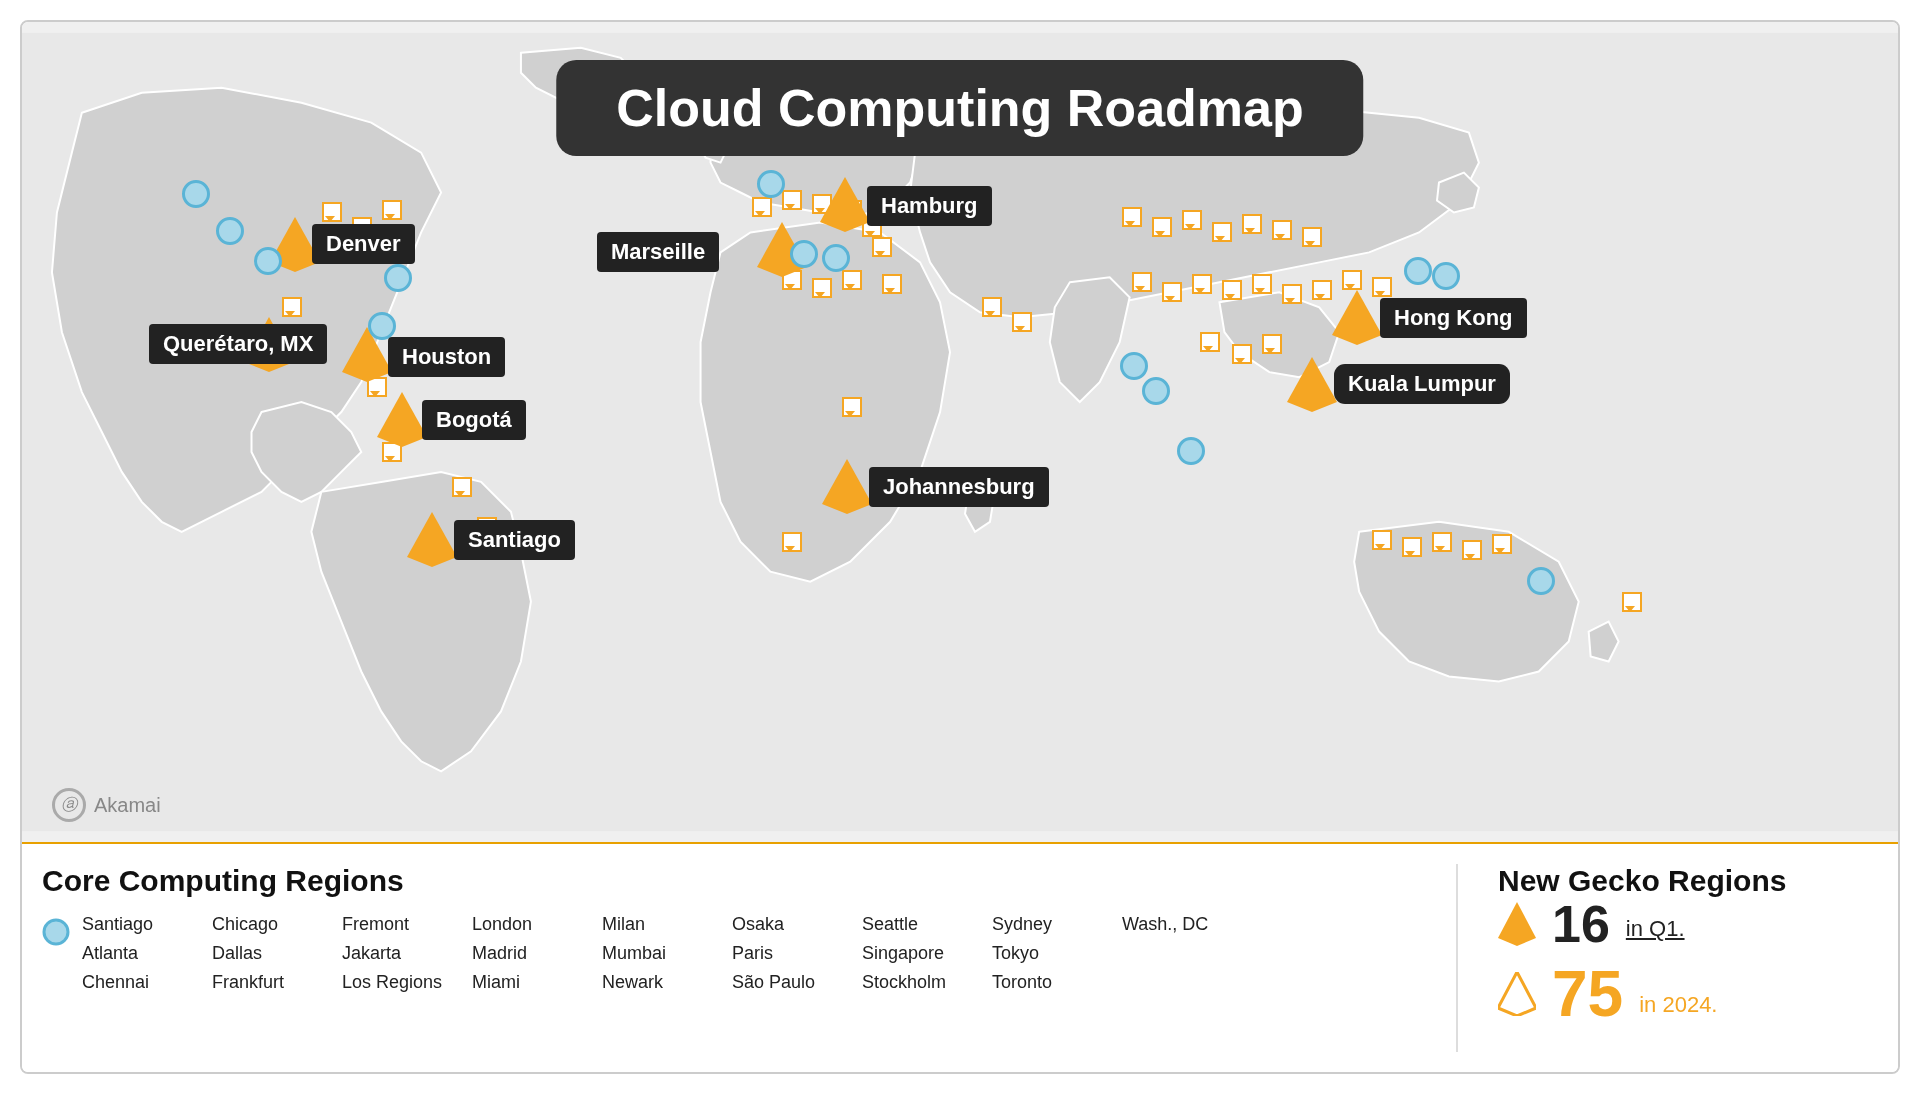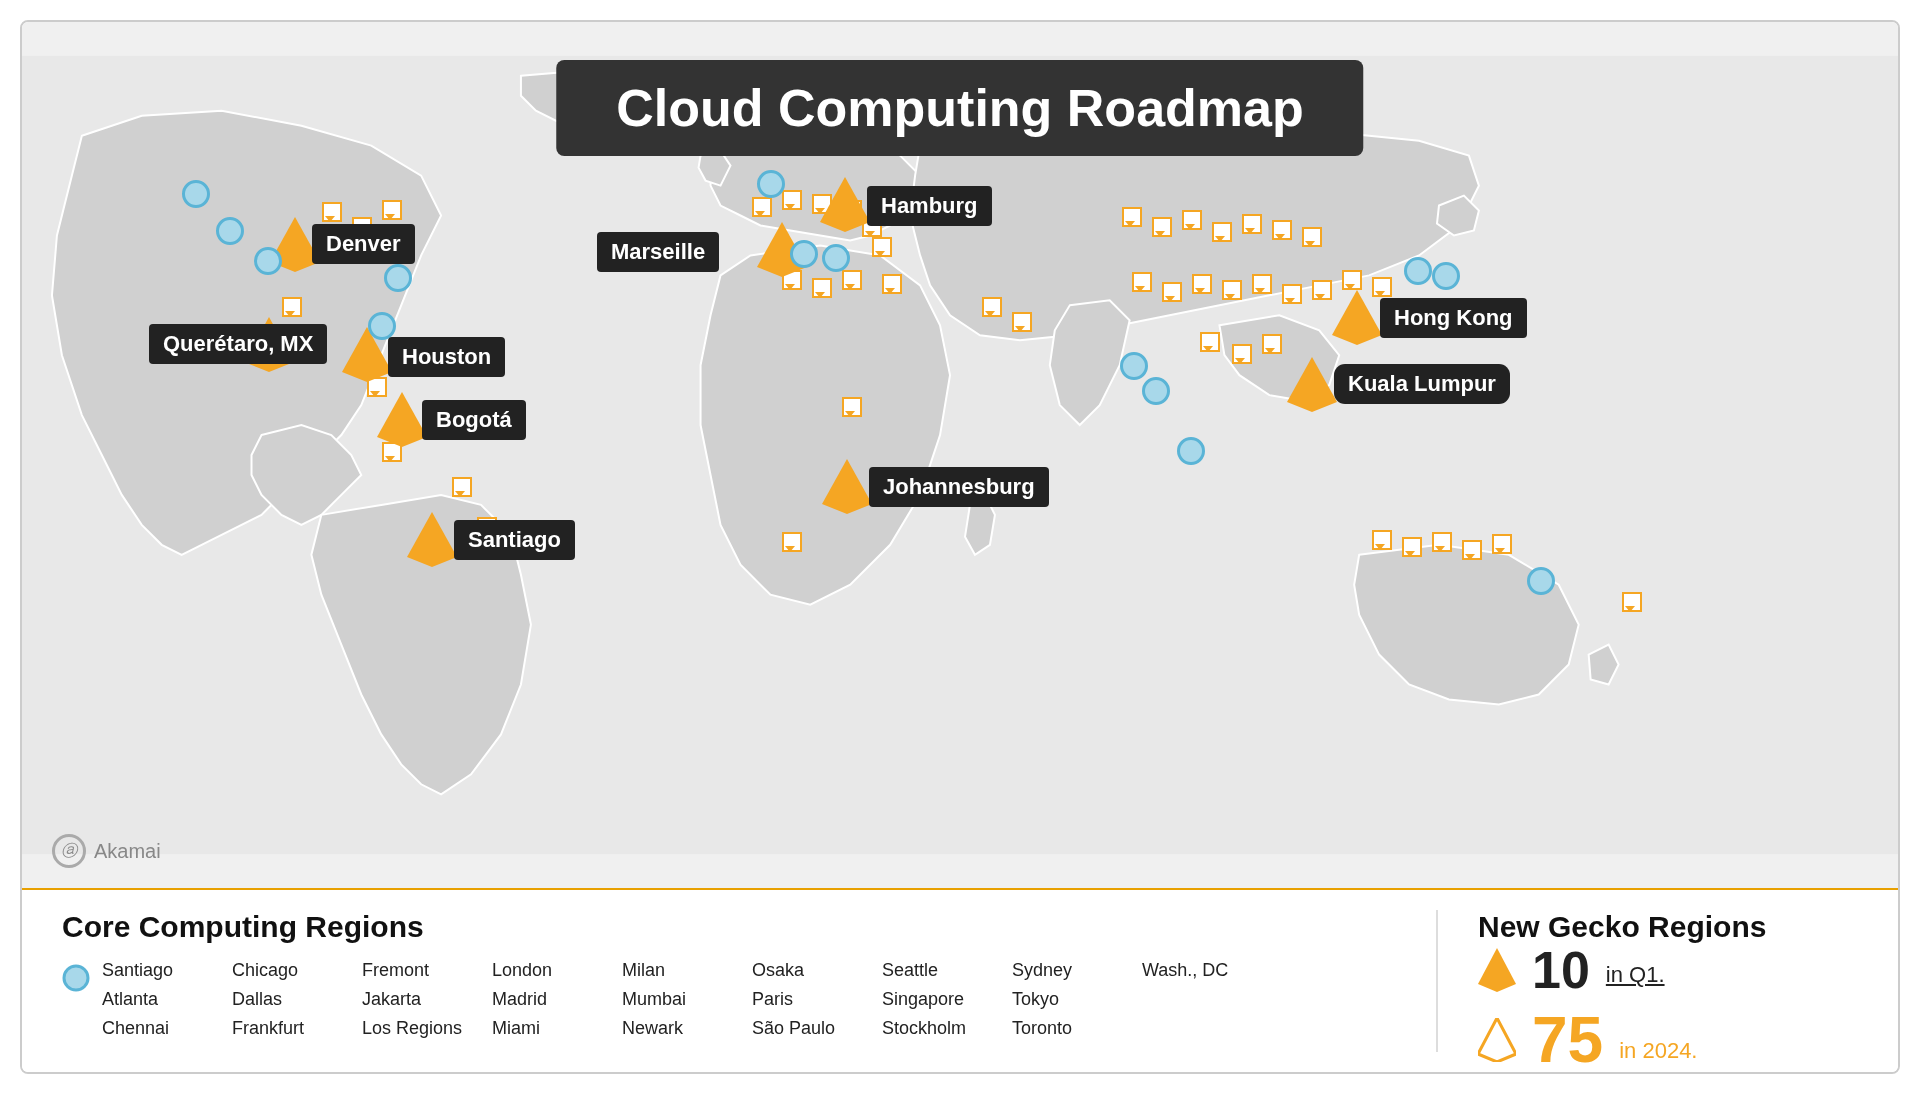--- a/index.html
+++ b/index.html
@@ -35,21 +35,21 @@
     .title-box {
       position: absolute;
       top: 38px;
       left: 50%;
       transform: translateX(-50%);
       background: #333;
       color: #fff;
       font-size: 52px;
       font-weight: bold;
       padding: 18px 60px;
-      border-radius: 8px;
+      border-radius: 20px;
       white-space: nowrap;
       z-index: 10;
     }
     .location-label {
       position: absolute;
       background: #222;
       color: #fff;
       font-size: 22px;
       font-weight: bold;
       padding: 7px 14px;
@@ -110,25 +110,25 @@
       border-radius: 50%;
       border: 3px solid #aaa;
       display: flex;
       align-items: center;
       justify-content: center;
       font-style: italic;
       font-size: 16px;
       color: #888;
     }
     .bottom-section {
-      height: 184px;
+      height: 230px;
       display: flex;
       border-top: 2px solid #e8a000;
       background: #fff;
-      padding: 20px 40px;
+      padding: 20px 20px;
     }
     .core-regions {
       flex: 1;
     }
     .core-regions h2 {
       font-size: 30px;
       font-weight: bold;
       margin-bottom: 16px;
       color: #111;
     }
@@ -417,21 +417,21 @@
 
     <div class="divider-vertical"></div>
 
     <div class="new-gecko">
       <h2>New Gecko Regions</h2>
 
       <div class="gecko-item">
         <svg width="38" height="44" viewBox="0 0 38 44">
           <polygon points="19,0 38,36 19,44 0,36" fill="#f5a623"></polygon>
         </svg>
-        <span class="gecko-num">10</span>
+        <span class="gecko-num">16</span>
         <span class="gecko-suffix">in Q1.</span>
       </div>
 
       <div class="gecko-item">
         <svg width="38" height="44" viewBox="0 0 38 44">
           <polygon points="19,0 38,36 19,44 0,36" fill="white" stroke="#f5a623" stroke-width="3"></polygon>
         </svg>
         <span class="gecko-num-orange">75</span>
         <span class="gecko-suffix-orange">in 2024.</span>
       </div>

